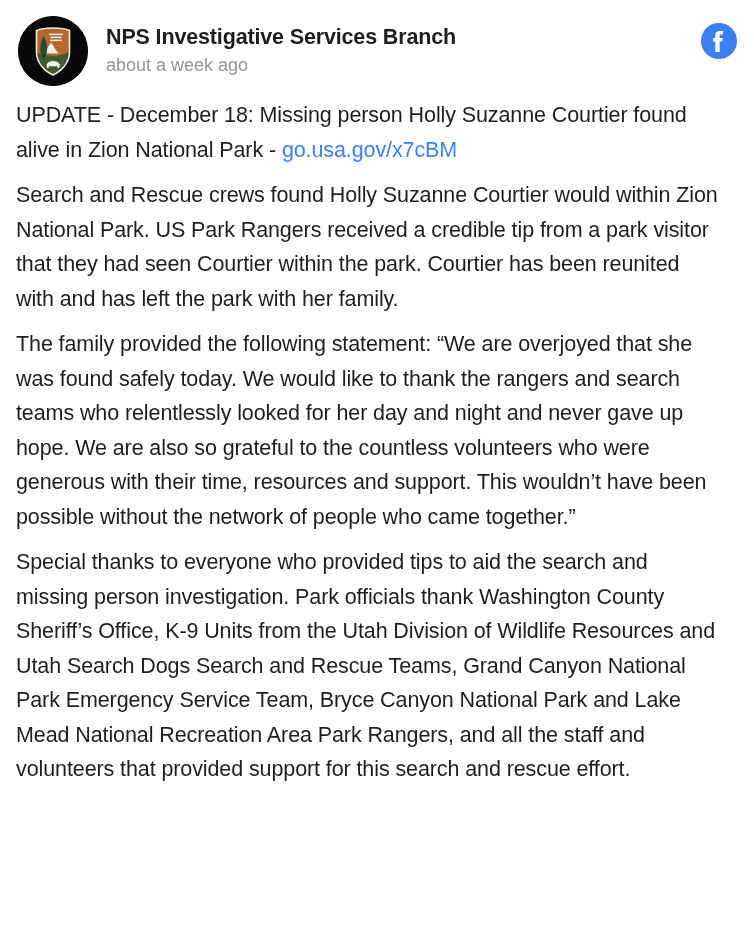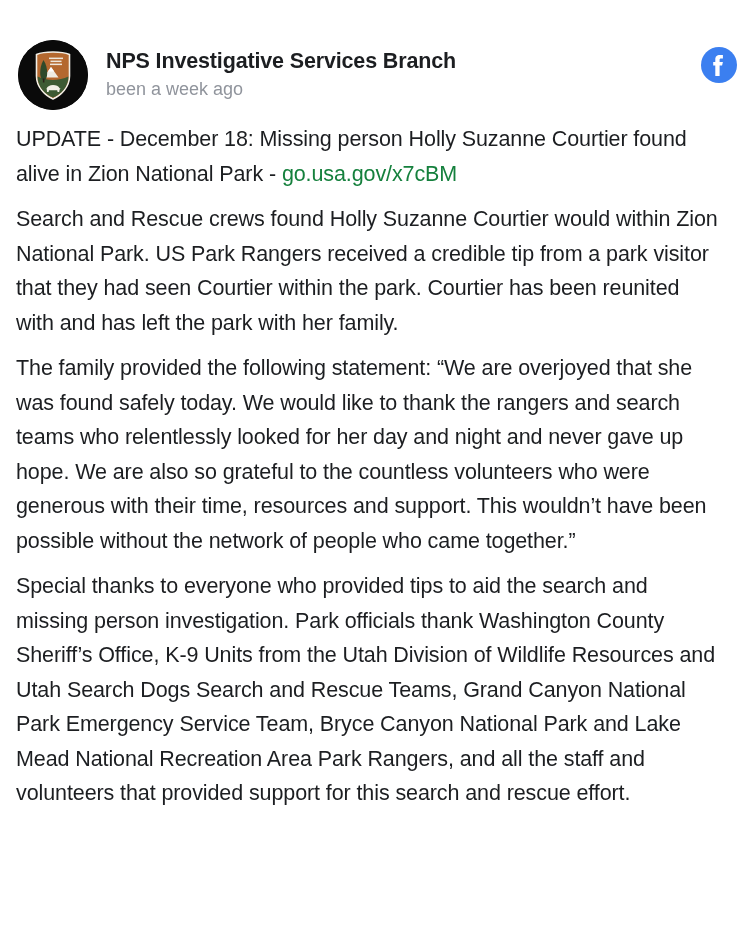--- a/index.html
+++ b/index.html
@@ -14,21 +14,20 @@
     -webkit-font-smoothing: antialiased;
     overflow: hidden;
   }
 
   .post {
     width: 754px;
     height: 792px;
     background: #ffffff;
     box-sizing: border-box;
     position: relative;
-    margin-top: 24px;
   }
 
   
   .post-header {
     display: flex;
     align-items: center;
     padding: 19px 16px 0 18px;
     height: 82px;
     box-sizing: border-box;
     position: relative;
@@ -88,21 +87,21 @@
     margin: 0 0 11px 0;
     font-size: 21.5px;
     line-height: 34.5px;
     color: #1c1e21;
     letter-spacing: -0.1px;
     word-wrap: break-word;
   }
   .post-body p:last-child { margin-bottom: 0; }
 
   .post-link {
-    color: #15803d;
+    color: #3b82f6;
     text-decoration: none;
     cursor: pointer;
   }
 </style>
 </head>
 <body>
 
 <div class="post">
 
   <div class="post-header">
@@ -128,21 +127,21 @@
             <rect x="31" y="17.6" width="14" height="1.5"></rect>
             <rect x="32.5" y="20.6" width="11" height="1.5"></rect>
             <rect x="32" y="23.6" width="12" height="1.5"></rect>
           </g>
         </svg>
       </span>
     </div>
 
     <div class="author-block">
       <div class="author-name">NPS Investigative Services Branch</div>
-      <div class="post-time">been a week ago</div>
+      <div class="post-time">about a week ago</div>
     </div>
 
     <div class="fb-badge">
       <svg viewBox="0 0 38 38" xmlns="http://www.w3.org/2000/svg" aria-hidden="true">
         <circle cx="19" cy="19" r="18" fill="#3b7ff0"></circle>
         <path d="M22.1 19.6h-2.5V30h-4.3V19.6h-2.1v-3.7h2.1v-2.4c0-2.9 1.3-4.6 4.7-4.6h2.9v3.7h-1.8c-1.3 0-1.5.5-1.5 1.5v1.8h3.3l-.8 3.7z" fill="#ffffff"></path>
       </svg>
     </div>
 
   </div>

